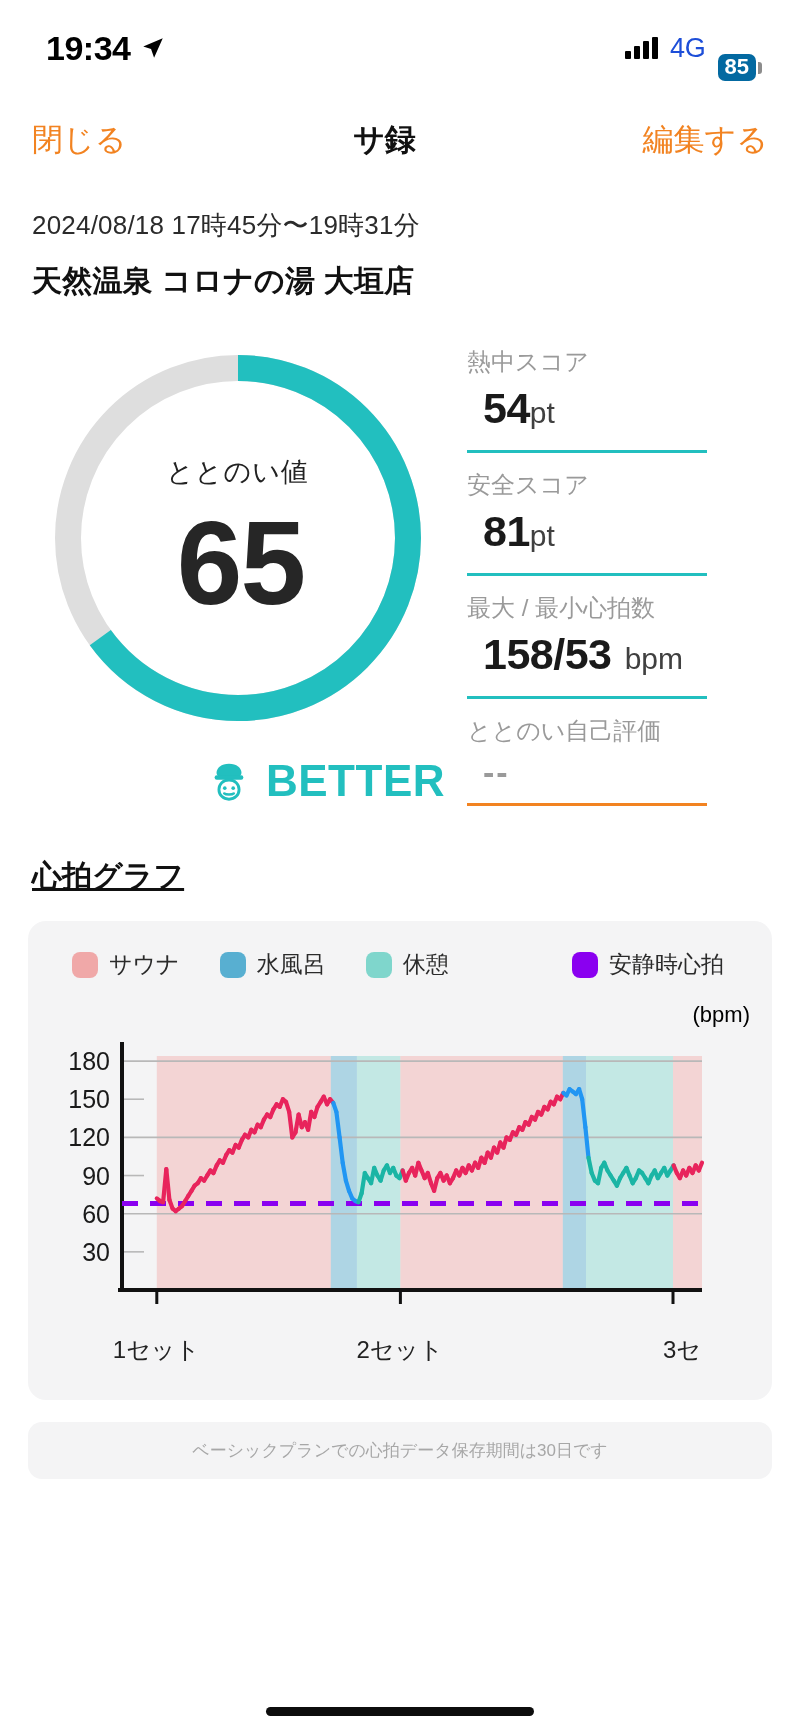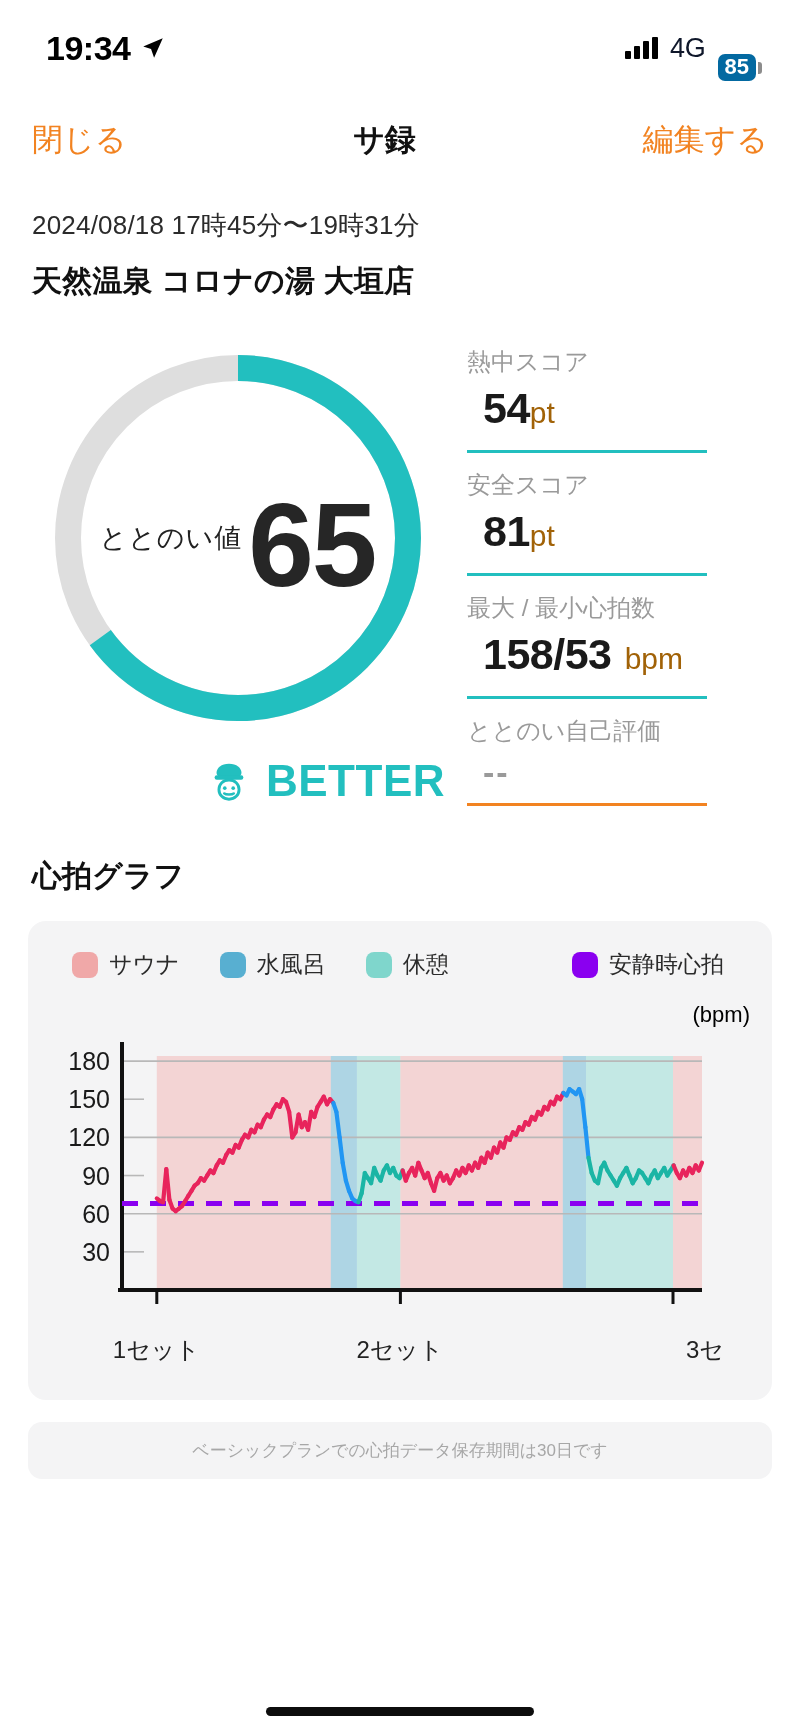--- a/index.html
+++ b/index.html
@@ -19,21 +19,21 @@
   }
   .sb-left{ display:flex; align-items:center; gap:10px;text-align:center; }
   .sb-time{ font-size:34px; font-weight:700; letter-spacing:-0.5px; color:#000; }
   .sb-right{ display:flex; align-items:center; gap:12px; }
   .bars{ display:flex; align-items:flex-end; gap:3px; height:22px; }
   .bars i{ display:block; width:6px; background:#000; border-radius:1px; }
   .bars i:nth-child(1){ height:8px; }
   .bars i:nth-child(2){ height:13px; }
   .bars i:nth-child(3){ height:18px; }
   .bars i:nth-child(4){ height:22px; }
-  .net{ font-size:27px; font-weight:500; color:#0f172a; letter-spacing:-0.3px;}
+  .net{ font-size:27px; font-weight:500; color:#1d4ed8; letter-spacing:-0.3px;}
   .batt{
     background:#0369a1; color:#fff; border-radius:7px;
     font-size:22px; font-weight:700; padding:2px 7px 3px;
     line-height:1; position:relative;margin-top:38px;
   }
   .batt::after{
     content:""; position:absolute; right:-6px; top:8px;
     width:4px; height:12px; background:#000; border-radius:0 3px 3px 0; opacity:.45;
   }
 
@@ -49,47 +49,47 @@
   .info{ padding:24px 32px 0; }
   .info-date{ font-size:26px; color:#2b2b2b; letter-spacing:0.2px; }
   .info-venue{ font-size:30px; font-weight:700; color:#111; margin-top:18px; letter-spacing:0.2px;}
 
   
   .summary{ display:flex; padding:36px 30px 0; }
   .gauge-col{ width:415px; position:relative; }
   .gauge-wrap{ position:relative; width:400px; height:400px; margin:0 auto; }
   .gauge-wrap svg{ display:block; }
   .gauge-center{
-    position:absolute; inset:0; display:flex; flex-direction:row;
+    position:absolute; inset:0; display:flex; flex-direction:column;
     align-items:center; justify-content:center; pointer-events:none;
   }
   .gauge-label{ font-size:27px; color:#222; letter-spacing:1px; }
   .gauge-value{ font-size:118px; font-weight:700; color:#262626; line-height:1; margin-top:14px; letter-spacing:-2px;margin-left:6px;}
   .rank{ display:flex; align-items:center; justify-content:flex-end; gap:14px; margin-top:18px; }
   .rank-text{ font-size:44px; font-weight:700; color:#22BFBF; letter-spacing:0.5px; }
 
   
   .stats{ flex:1; padding-left:22px; padding-top:8px; }
   .stat{ margin-bottom:16px; }
   .stat-label{ font-size:24px; color:#9a9a9a; }
   .stat-row{
     display:flex; align-items:baseline; gap:0;
     min-height:62px; margin-top:6px; flex-wrap:wrap;margin-left:16px;
   }
   .stat-value{ font-size:43px; font-weight:700; color:#1a1a1a; letter-spacing:-0.5px; }
-  .stat-unit{ font-size:30px; color:#a16207; }
+  .stat-unit{ font-size:30px; color:#404040; }
   .stat-rule{ height:3px; background:#22BFBF; width:240px; margin-top:4px; }
   .stat.hr .stat-row{ width:200px; }
   .stat.hr .stat-unit{ margin-left:auto; }
   .stat.eval .stat-value{ color:#9a9a9a; font-size:34px; letter-spacing:2px; }
   .stat.eval .stat-rule{ background:#F28321; }
   .stat.eval .stat-row{ min-height:46px; }
 
   
-  .section-title{ font-size:30px; font-weight:700; margin:34px 0 0 32px; color:#111;}
+  .section-title{ font-size:30px; font-weight:700; margin:34px 0 0 32px; color:#111;text-decoration:underline;}
   .chart-card{
     margin:24px 28px 0; background:#F4F4F5; border-radius:18px;
     padding:28px 22px 26px;
   }
   .legend{ display:flex; align-items:center; padding:0 26px 0 22px; }
   .legend-item{ display:flex; align-items:center; gap:11px; margin-right:40px; }
   .legend-item.last{ margin-right:0; margin-left:auto; }
   .swatch{ width:26px; height:26px; border-radius:8px; display:block;}
   .legend-text{ font-size:23px; color:#2b2b2b; }
 
@@ -431,21 +431,21 @@
         <line x1="642.5" y1="141.0" x2="645.7" y2="133.4" stroke="#E8245C" stroke-width="4.2" stroke-linecap="round"></line>
         <line x1="645.7" y1="133.4" x2="648.8" y2="138.5" stroke="#E8245C" stroke-width="4.2" stroke-linecap="round"></line>
         <line x1="648.8" y1="138.5" x2="652.0" y2="130.8" stroke="#E8245C" stroke-width="4.2" stroke-linecap="round"></line>
         <line x1="106.8" y1="258" x2="106.8" y2="272" stroke="#111" stroke-width="3"></line>
         <line x1="350.4" y1="258" x2="350.4" y2="272" stroke="#111" stroke-width="3"></line>
         <line x1="623" y1="258" x2="623" y2="272" stroke="#111" stroke-width="3"></line>
       </svg>
     <div class="xlabels" id="xlabels">
         <div class="xlabel" style="left: 62.8px;">1セット</div>
         <div class="xlabel" style="left: 306.4px;">2セット</div>
-        <div class="xlabel" style="left: 636px;">3セ</div>
+        <div class="xlabel" style="left: 613px;">3セ</div>
       </div>
   </div>
 
 </div>
 
 <div class="note">ベーシックプランでの心拍データ保存期間は30日です</div>
 
 <div class="home-indicator"></div>
 
 </body></html>

